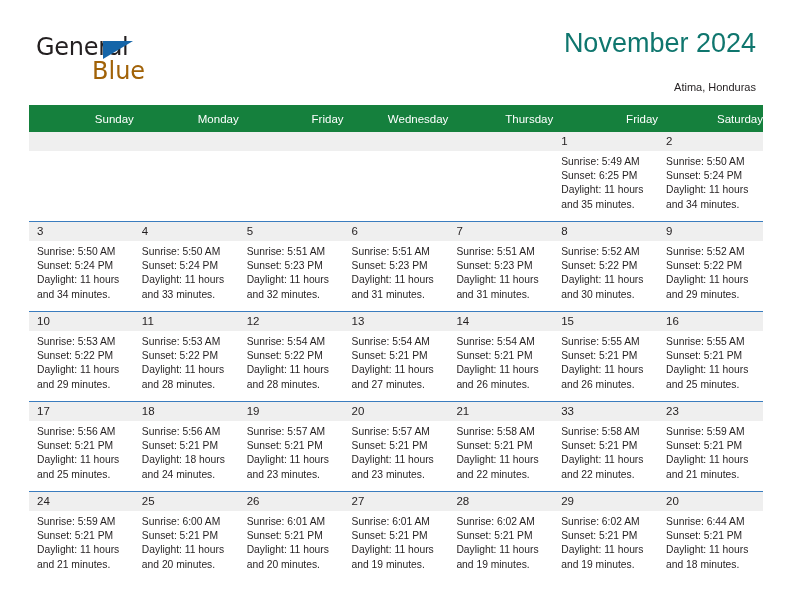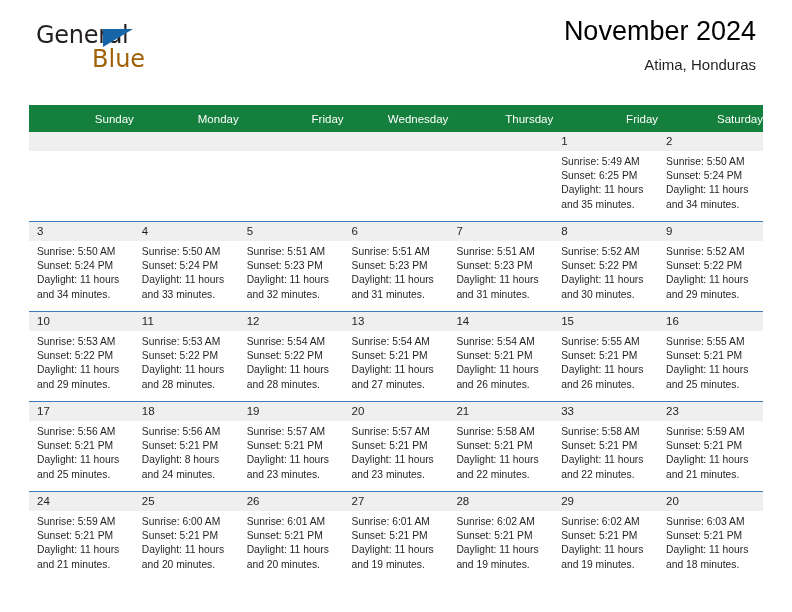--- a/index.html
+++ b/index.html
@@ -18,21 +18,21 @@
     position: relative;
     width: 792px;
     height: 612px;
     box-sizing: border-box;
   }
 
   
   .header {
     position: absolute;
     left: 36px;
-    top: 14px;
+    top: 26px;
     right: 36px;
     height: 74px;
   }
   .brand {
     position: absolute;
     left: 0;
     top: 8px;
     width: 180px;
     height: 56px;
   }
@@ -67,29 +67,29 @@
   }
 
   .title-block {
     position: absolute;
     right: 0;
     top: 0;
     text-align: right;
   }
   .cal-title {
     font-size: 27px;
-    color: #000000;
+    color: #0f766e;
     line-height: 34px;
     white-space: nowrap;
   }
   .cal-subtitle {
-    font-size: 15px;
+    font-size: 11px;
     color: #231f20;
     line-height: 22px;
-    margin-top: 6px;
+    margin-top: 16px;
     white-space: nowrap;
   }
 
   
   .calendar {
     position: absolute;
     left: 29px;
     top: 105px;
     width: 734px;
     border-collapse: collapse;
@@ -376,21 +376,21 @@
                 <div class="wrapline">Daylight: 11 hours and 25 minutes.</div>
               </div>
             </div>
           </td>
           <td>
             <div class="daybox">
               <div class="daynum-band">18</div>
               <div class="dayinfo">
                 <div>Sunrise: 5:56 AM</div>
                 <div>Sunset: 5:21 PM</div>
-                <div class="wrapline">Daylight: 8 hours and 24 minutes.</div>
+                <div class="wrapline">Daylight: 18 hours and 24 minutes.</div>
               </div>
             </div>
           </td>
           <td>
             <div class="daybox">
               <div class="daynum-band">19</div>
               <div class="dayinfo">
                 <div>Sunrise: 5:57 AM</div>
                 <div>Sunset: 5:21 PM</div>
                 <div class="wrapline">Daylight: 11 hours and 23 minutes.</div>
@@ -496,21 +496,21 @@
                 <div>Sunrise: 6:02 AM</div>
                 <div>Sunset: 5:21 PM</div>
                 <div class="wrapline">Daylight: 11 hours and 19 minutes.</div>
               </div>
             </div>
           </td>
           <td>
             <div class="daybox">
               <div class="daynum-band">20</div>
               <div class="dayinfo">
-                <div>Sunrise: 6:03 AM</div>
+                <div>Sunrise: 6:44 AM</div>
                 <div>Sunset: 5:21 PM</div>
                 <div class="wrapline">Daylight: 11 hours and 18 minutes.</div>
               </div>
             </div>
           </td>
         </tr>
       </tbody>
   </table>
 
 </div>

